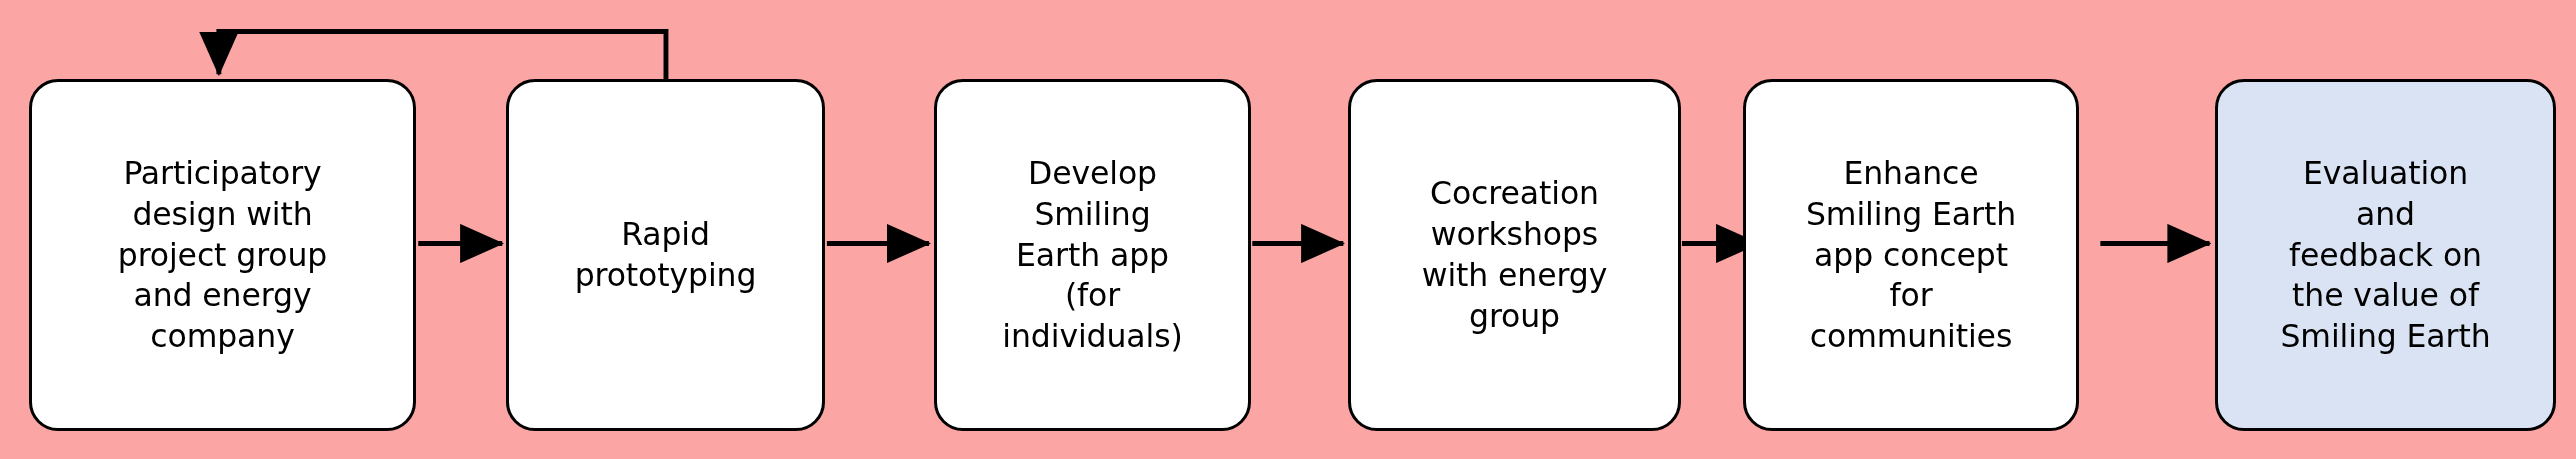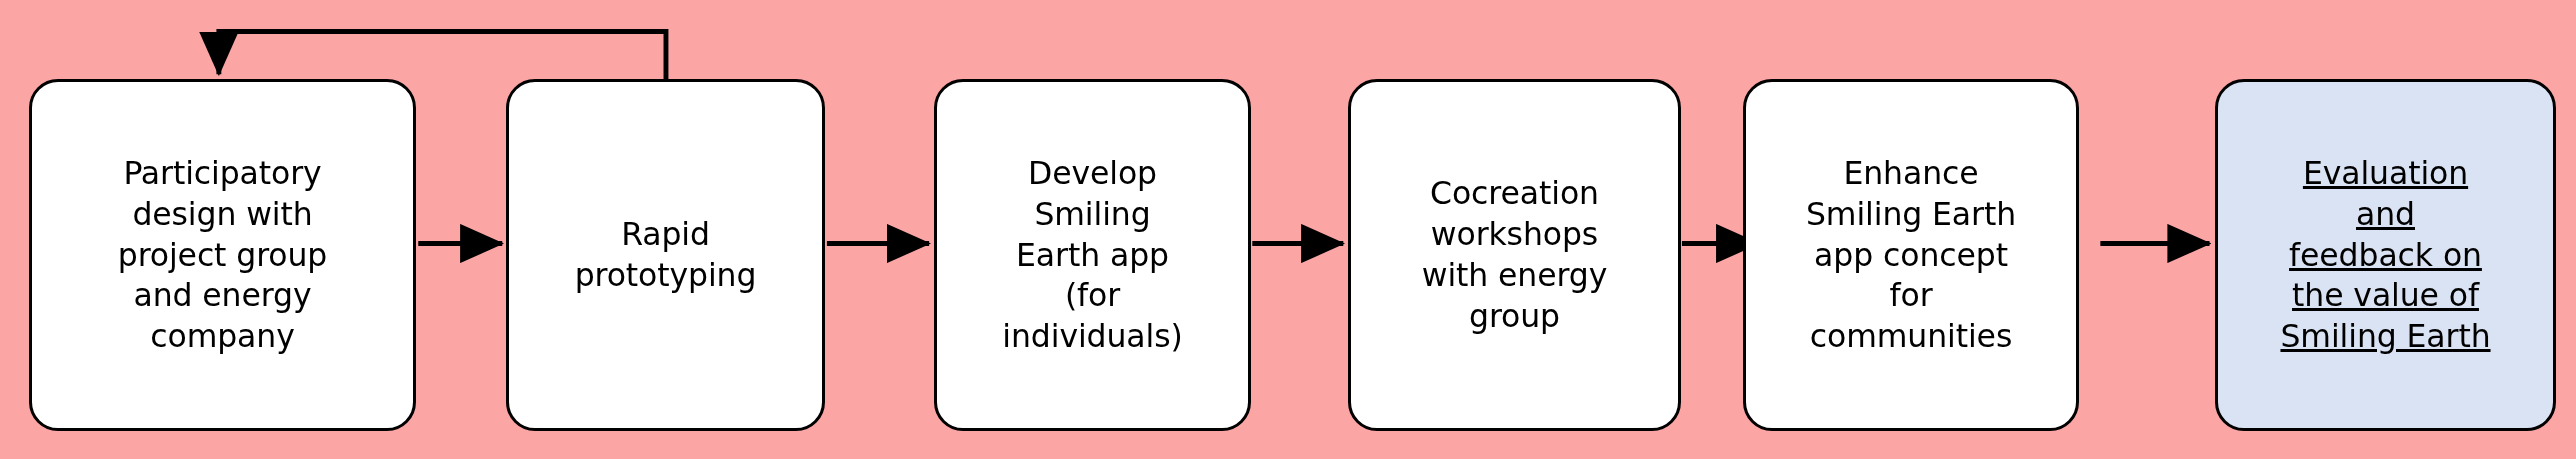--- a/index.html
+++ b/index.html
@@ -102,21 +102,21 @@
   </div>
 
   <div class="node" style="left:1700px; top:79px; width:336px; height:352px;margin-left:43px;">
     <div class="node-label">Enhance
 Smiling Earth
 app concept
 for
 communities</div>
   </div>
 
-  <div class="node accent" style="left:2215px; top:79px; width:341px; height:352px;text-decoration:underline;">
+  <div class="node accent" style="left:2215px; top:79px; width:341px; height:352px;">
     <div class="node-label">Evaluation
 and
 feedback on
 the value of
 Smiling Earth</div>
   </div>
 
 </div>
 
 

